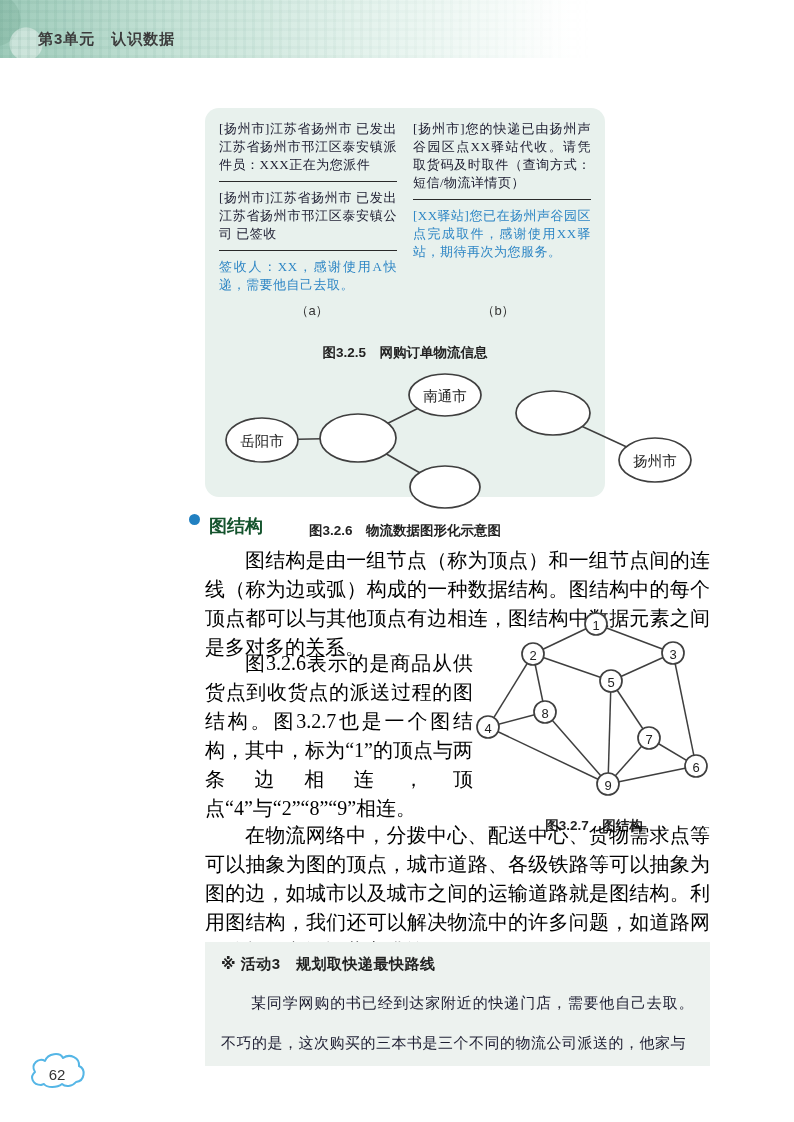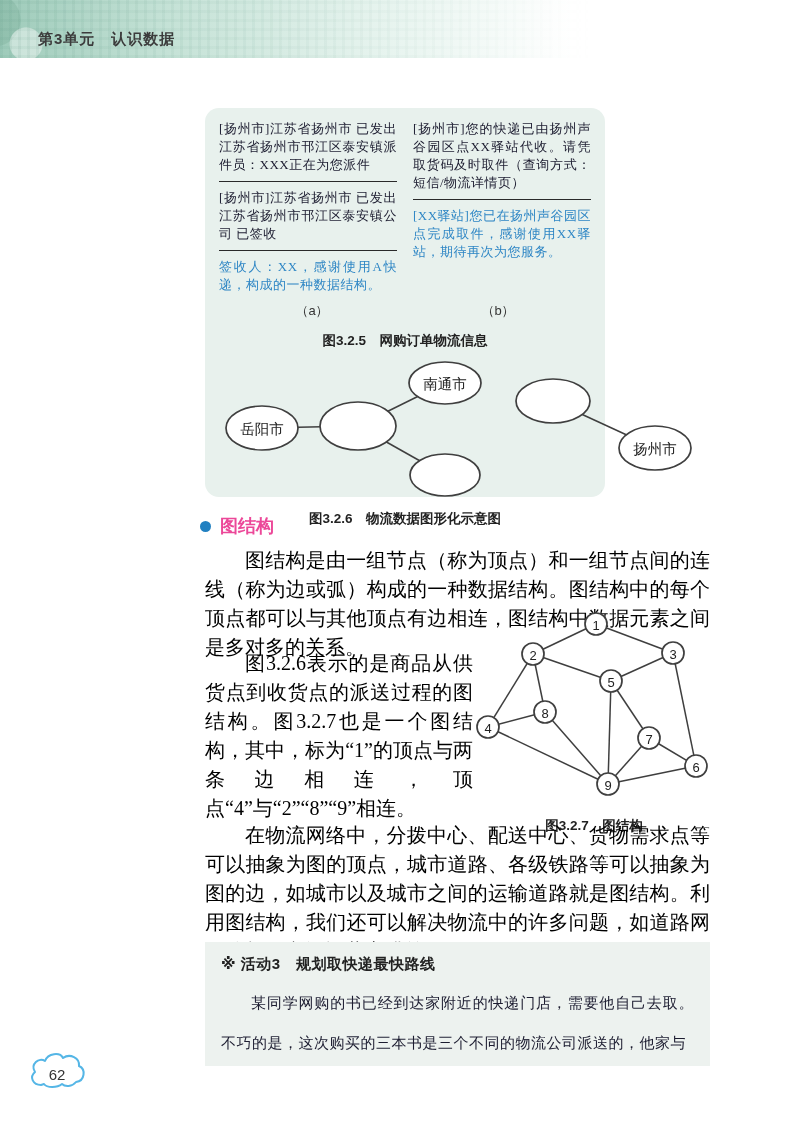--- a/index.html
+++ b/index.html
@@ -45,37 +45,37 @@
   }
   .msg--blue { color:#2e86c5; }
   .msg-divider { border-top:1.5px solid #2a2a2a; margin:7px 0; }
   .panel-label-row {
     display:flex; margin-top:8px;
     font-family:"Liberation Sans","DejaVu Sans",sans-serif;
     font-size:13px; color:#333;
   }
   .panel-label-row span { flex:1; text-align:center; }
   .fig-caption {
-    text-align:center; margin-top:12px;
+    text-align:center; margin-top:24px;
     font-family:"Liberation Sans","DejaVu Sans",sans-serif;
     font-weight:bold; font-size:13.5px; color:#222;
   }
   .graph-svg { display:block; margin-top:8px; }
   .graph-svg .edge { stroke:#3f3f3f; stroke-width:1.5; }
   .graph-svg .node { fill:#ffffff; stroke:#3f3f3f; stroke-width:1.7; }
   .graph-svg text { text-anchor:middle; dominant-baseline:central; fill:#222; }
   .graph-svg .ellipse-label { font-size:14.5px; font-family:"Liberation Serif","DejaVu Serif",serif; }
   .graph-svg .circle-label { font-size:13px; font-family:"Liberation Sans","DejaVu Sans",sans-serif; }
 
   
   .section-heading {
-    position:absolute; left:200px; top:514px;
-    display:flex; align-items:center; gap:9px;
-    font-family:"Liberation Sans","DejaVu Sans",sans-serif;
-    font-weight:bold; font-size:18px; color:#ec4899;
+    position:absolute; left:189px; top:514px;
+    display:flex; align-items:flex-start; gap:9px;
+    font-family:"Liberation Sans","DejaVu Sans",sans-serif;
+    font-weight:bold; font-size:18px; color:#14532d;
   }
   .bullet-dot { width:11px; height:11px; border-radius:50%; background:#2180c1; }
   .body-para {
     position:absolute; font-size:20px; line-height:29px;
     text-align:justify; text-indent:2em; color:#000000;
   }
   .para-intro { left:205px; top:546px; width:505px; }
   .para-example { left:205px; top:649px; width:268px; }
   .para-application { left:205px; top:821px; width:505px; }
 
@@ -115,21 +115,21 @@
     <div class="header-title">第3单元　认识数据</div>
   </div>
 
   <div class="top-box">
     <div class="msg-row">
       <div class="msg-panel">
         <div class="msg">[扬州市]江苏省扬州市 已发出江苏省扬州市邗江区泰安镇派件员：XXX正在为您派件</div>
         <div class="msg-divider"></div>
         <div class="msg">[扬州市]江苏省扬州市 已发出江苏省扬州市邗江区泰安镇公司 已签收</div>
         <div class="msg-divider"></div>
-        <div class="msg msg--blue">签收人：XX，感谢使用A快递，构成的一种数据结构。</div>
+        <div class="msg msg--blue">签收人：XX，感谢使用A快递，需要他自己去取。</div>
       </div>
       <div class="msg-panel">
         <div class="msg">[扬州市]您的快递已由扬州声谷园区点XX驿站代收。请凭取货码及时取件（查询方式：短信/物流详情页）</div>
         <div class="msg-divider"></div>
         <div class="msg msg--blue">[XX驿站]您已在扬州声谷园区点完成取件，感谢使用XX驿站，期待再次为您服务。</div>
       </div>
     </div>
     <div class="panel-label-row">
       <span>（a）</span>
       <span>（b）</span>

